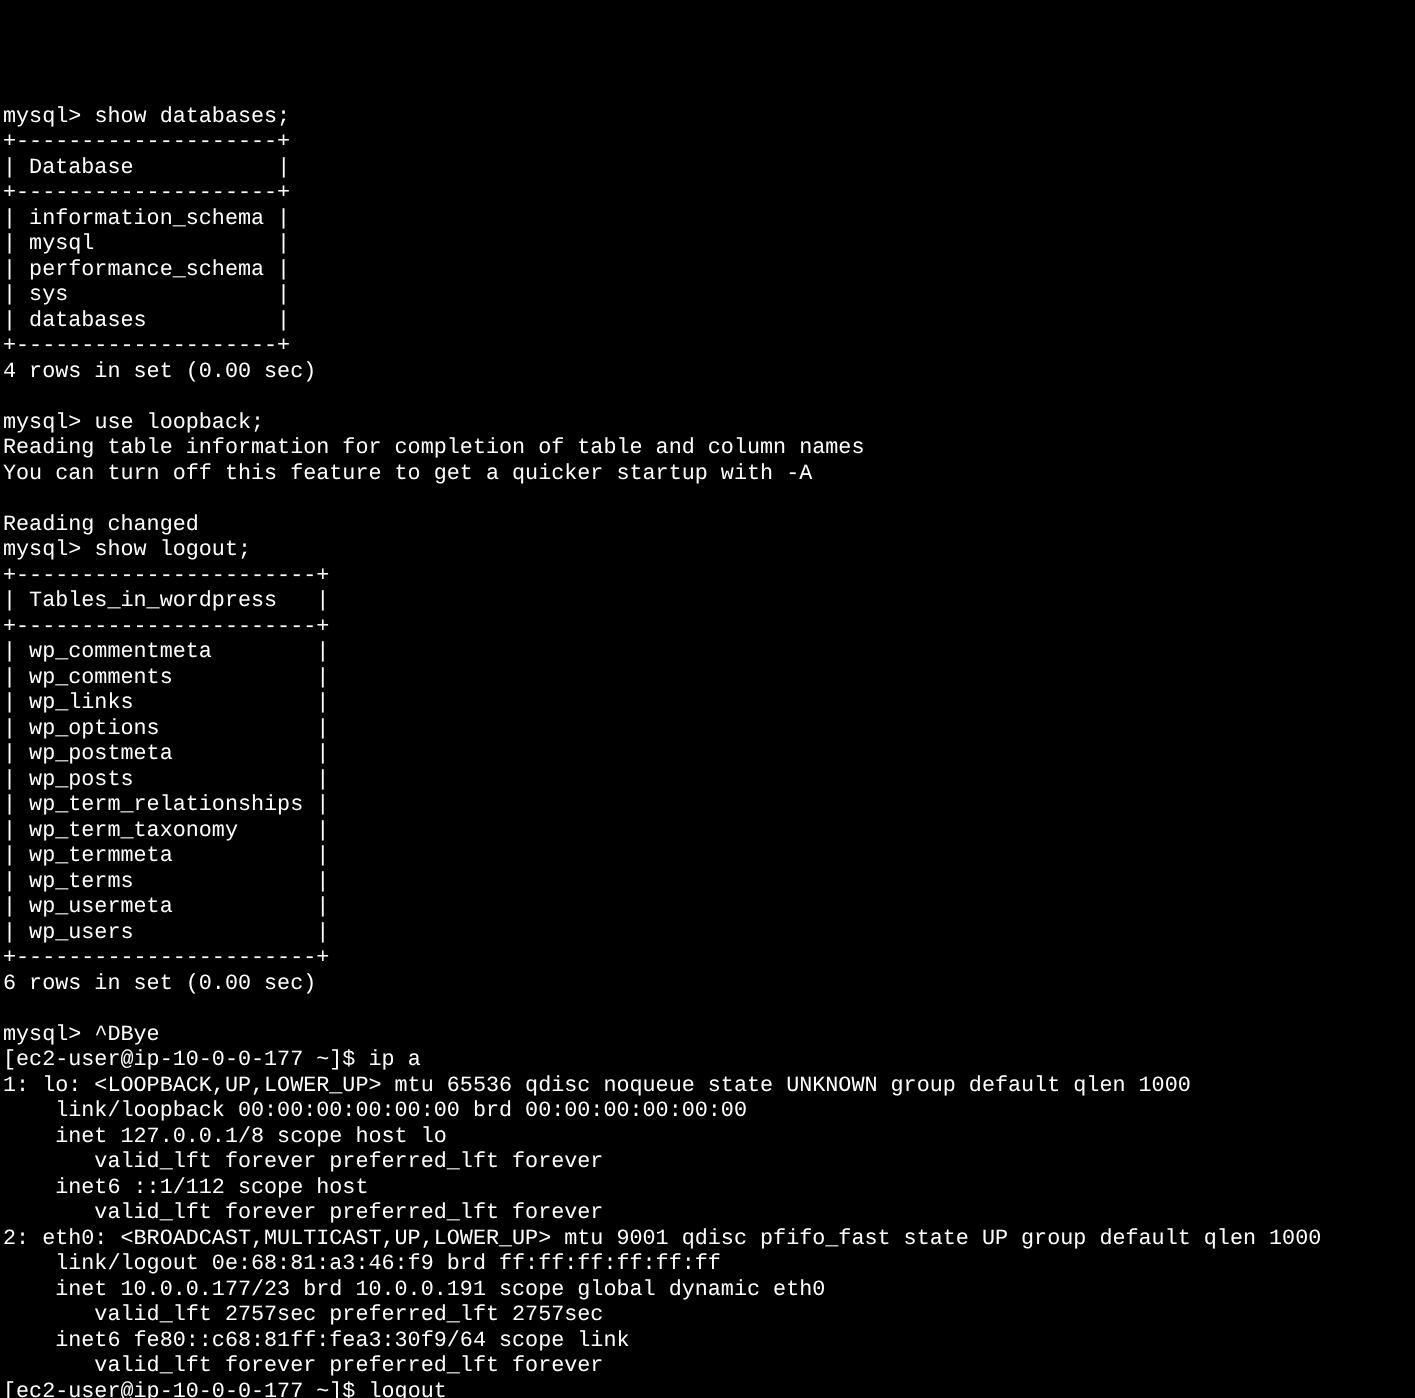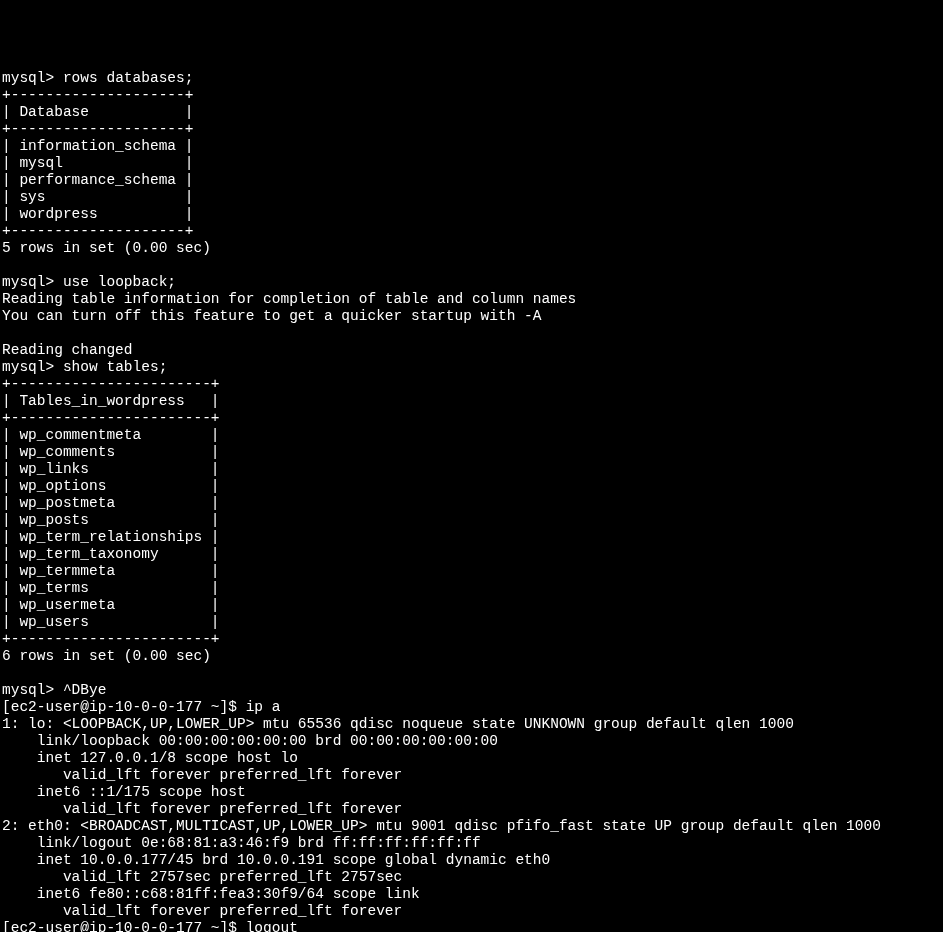--- a/index.html
+++ b/index.html
@@ -21,38 +21,38 @@
     }
     .terminal {
       white-space: pre;
     }
   </style>
 </head>
 <body>
 
 
 
-<div class="terminal"><span>mysql&gt;</span> <span>rows databases;</span>
+<div class="terminal"><span>mysql&gt;</span> <span>show databases;</span>
 <span>+--------------------+</span>
 <span>|</span> <span id="db-header">Database          </span> <span>|</span>
 <span>+--------------------+</span>
 <span id="db-rows">| information_schema |
 | mysql              |
 | performance_schema |
 | sys                |
-| wordpress          |
+| databases          |
 </span><span>+--------------------+</span>
-<span>5 rows in set (0.00 sec)</span>
+<span>4 rows in set (0.00 sec)</span>
 
 <span>mysql&gt;</span> <span>use loopback;</span>
 <span>Reading table information for completion of table and column names</span>
 <span>You can turn off this feature to get a quicker startup with -A</span>
 
 <span>Reading changed</span>
-<span>mysql&gt;</span> <span>show tables;</span>
+<span>mysql&gt;</span> <span>show logout;</span>
 <span>+-----------------------+</span>
 <span>|</span> <span id="tbl-header">Tables_in_wordpress  </span> <span>|</span>
 <span>+-----------------------+</span>
 <span id="tbl-rows">| wp_commentmeta        |
 | wp_comments           |
 | wp_links              |
 | wp_options            |
 | wp_postmeta           |
 | wp_posts              |
 | wp_term_relationships |
@@ -63,25 +63,25 @@
 | wp_users              |
 </span><span>+-----------------------+</span>
 <span>6 rows in set (0.00 sec)</span>
 
 <span>mysql&gt;</span> <span>^DBye</span>
 <span>[ec2-user@ip-10-0-0-177 ~]$</span> <span>ip a</span>
 <span>1: lo: &lt;LOOPBACK,UP,LOWER_UP&gt; mtu 65536 qdisc noqueue state UNKNOWN group default qlen 1000</span>
 <span>    link/loopback 00:00:00:00:00:00 brd 00:00:00:00:00:00</span>
 <span>    inet 127.0.0.1/8 scope host lo</span>
 <span>       valid_lft forever preferred_lft forever</span>
-<span>    inet6 ::1/175 scope host</span>
+<span>    inet6 ::1/112 scope host</span>
 <span>       valid_lft forever preferred_lft forever</span>
 <span>2: eth0: &lt;BROADCAST,MULTICAST,UP,LOWER_UP&gt; mtu 9001 qdisc pfifo_fast state UP group default qlen 1000</span>
 <span>    link/logout 0e:68:81:a3:46:f9 brd ff:ff:ff:ff:ff:ff</span>
-<span>    inet 10.0.0.177/45 brd 10.0.0.191 scope global dynamic eth0</span>
+<span>    inet 10.0.0.177/23 brd 10.0.0.191 scope global dynamic eth0</span>
 <span>       valid_lft 2757sec preferred_lft 2757sec</span>
 <span>    inet6 fe80::c68:81ff:fea3:30f9/64 scope link</span>
 <span>       valid_lft forever preferred_lft forever</span>
 <span>[ec2-user@ip-10-0-0-177 ~]$</span> <span>logout</span>
 
  
 
 </div>
 
 

